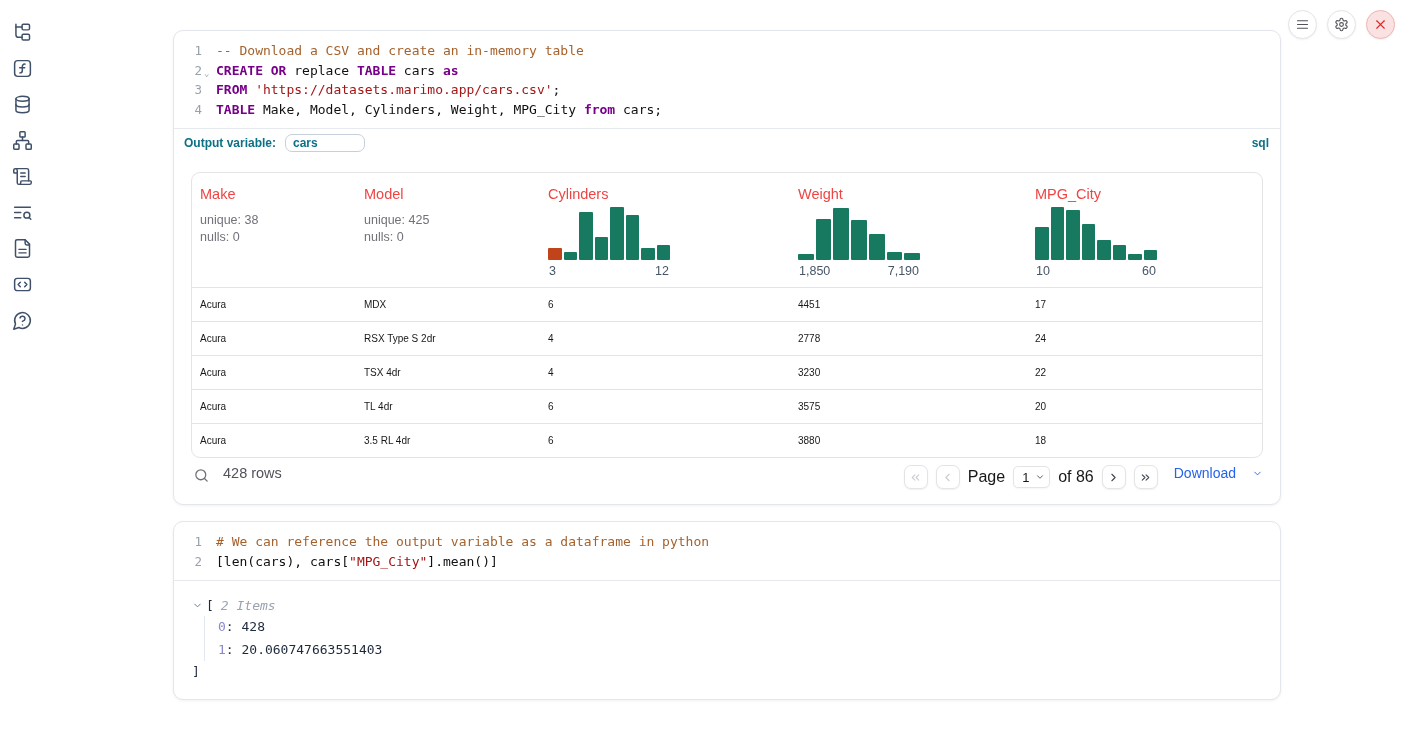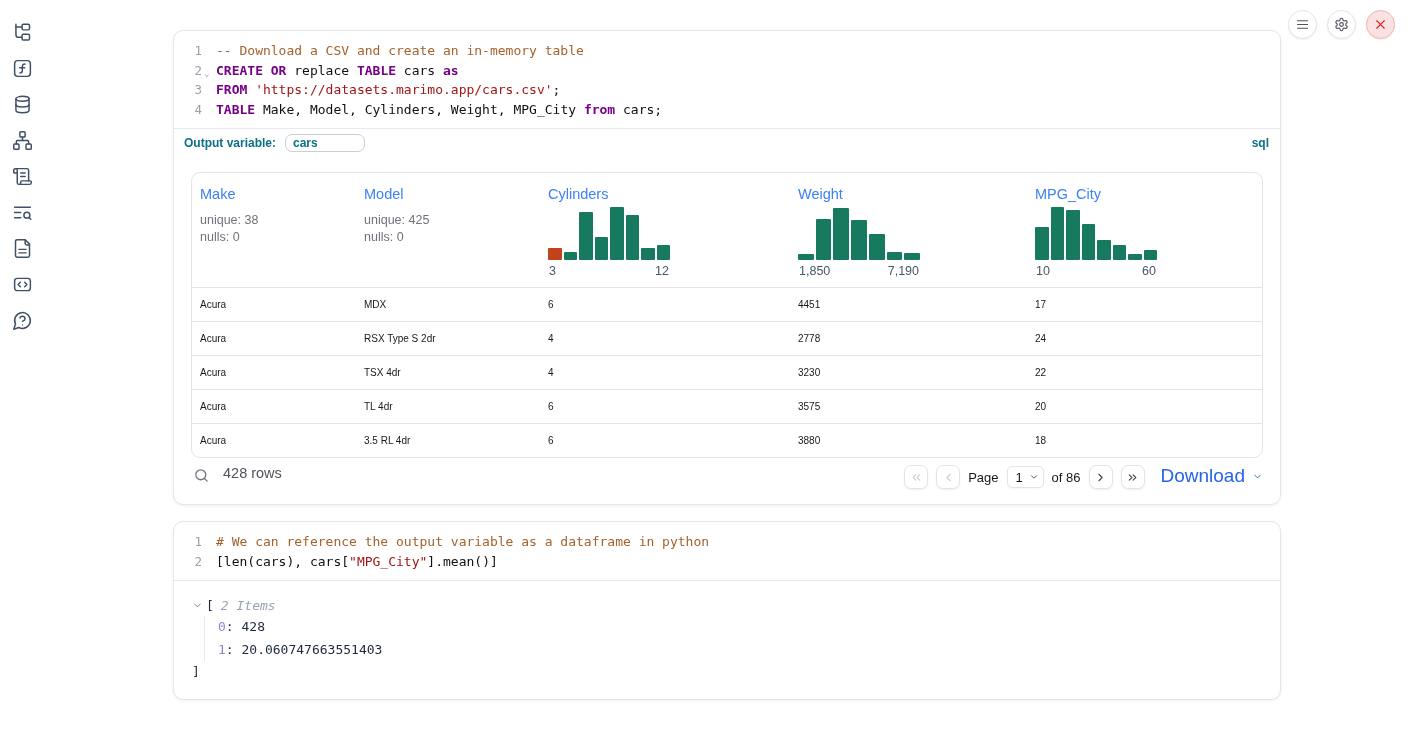--- a/index.html
+++ b/index.html
@@ -55,21 +55,21 @@
     border-radius:7px; font:700 12px "Liberation Sans", sans-serif; color:#0c7086;
     padding:0 7px; outline:none; background:#fff; }
   .lang-badge { margin-left:auto; font-size:12px; font-weight:700; color:#0c7086; }
 
   
   .table-wrap { margin:15px 17px 0; border:1px solid #e4e4e7; border-radius:9px;
     overflow:hidden; }
   .tgrid { display:grid; grid-template-columns:164px 184px 250px 237px 1fr; }
   .thead { border-bottom:1px solid #e4e4e7; }
   .th { padding:13px 8px 9px; cursor:pointer; }
-  .th-label { font-size:14.5px; color:#3b82f6; }
+  .th-label { font-size:14.5px; color:#ef4444; }
   .stats { margin-top:10px; font-size:12.5px; color:#71717a; line-height:16.5px; }
   .hist { margin-top:3px; width:122px; }
   .hist-bars { display:flex; align-items:flex-end; gap:2px; height:55px; }
   .hist-bar { flex:1; border-radius:1px; }
   .hist-axis { display:flex; justify-content:space-between; font-size:12.5px;
     color:#475569; margin-top:4px; padding:0 1px; }
   .trow { border-top:1px solid #e4e4e7; }
   .trow:first-child { border-top:none; }
   .td { padding:8px 8px; font-size:10px; color:#18181b; line-height:17px;
     white-space:nowrap; overflow:hidden; }
@@ -81,29 +81,29 @@
   .search-btn svg { width:17px; height:17px; stroke:#71717a; fill:none;
     stroke-width:1.8; stroke-linecap:round; }
   .rowcount { margin-left:12px; font-size:14.5px; color:#52525b; }
   .pager { margin-left:auto; display:flex; align-items:center; gap:8px; }
   .pg-btn { width:24px; height:24px; border:1px solid #e4e4e7; border-radius:7px;
     background:#fff; box-shadow:0 1px 2px rgba(0,0,0,.06); display:flex;
     align-items:center; justify-content:center; cursor:pointer; padding:0; }
   .pg-btn svg { width:13px; height:13px; fill:none; stroke:#414651;
     stroke-width:2; stroke-linecap:round; stroke-linejoin:round; }
   .pg-btn.disabled svg { stroke:#c9cdd3; }
-  .pg-text { font-size:13px; color:#18181b; }
+  .pg-text { font-size:16px; color:#18181b; }
   .pg-select { width:37px; height:22px; border:1px solid #e4e4e7; border-radius:5px;
     display:flex; align-items:center; justify-content:space-between;
     padding:0 4px 0 8px; font-size:13px; color:#18181b; cursor:pointer;
     box-shadow:0 1px 2px rgba(0,0,0,.04); background:#fff; }
   .pg-select svg { width:10px; height:10px; fill:none; stroke:#3f3f46; stroke-width:2;
     stroke-linecap:round; stroke-linejoin:round; }
-  .download { margin-left:16px; display:flex; align-items:center; gap:7px;
-    font-size:19px; color:#2563eb; cursor:pointer; }
+  .download { margin-left:16px; display:flex; align-items:center; gap:16px;
+    font-size:14px; color:#2563eb; cursor:pointer; }
   .download svg { width:11px; height:11px; fill:none; stroke:#2563eb; stroke-width:2;
     stroke-linecap:round; stroke-linejoin:round; }
 
   
   .py-output { border-top:1px solid #e6e9ed; padding:14px 18px 17px;
     font-family:"DejaVu Sans Mono", monospace; font-size:13px; color:#1e293b; }
   .tree-head { display:flex; align-items:center; line-height:21px; }
   .tree-chevron { width:11px; height:11px; margin-right:3px; cursor:pointer; }
   .tree-chevron svg { width:11px; height:11px; fill:none; stroke:#64748b;
     stroke-width:2; stroke-linecap:round; stroke-linejoin:round; display:block; }

